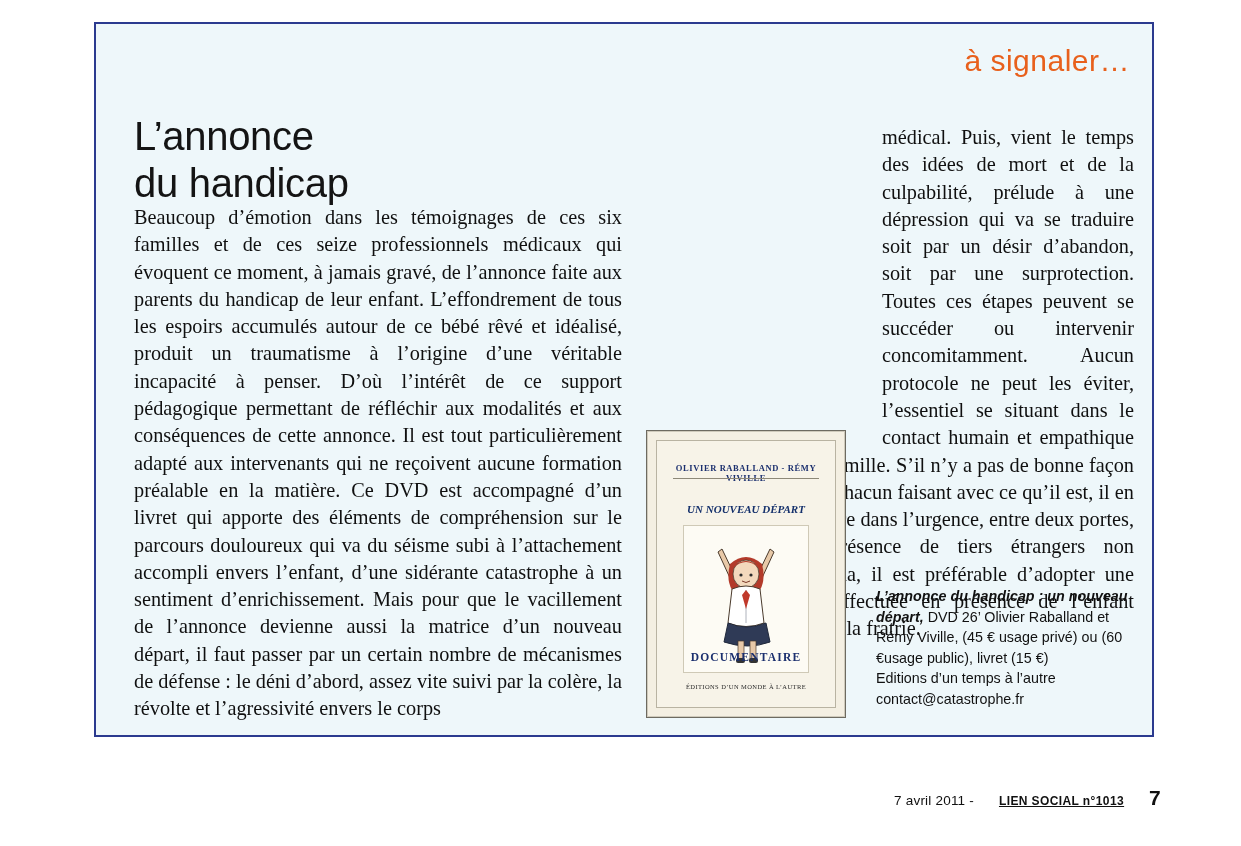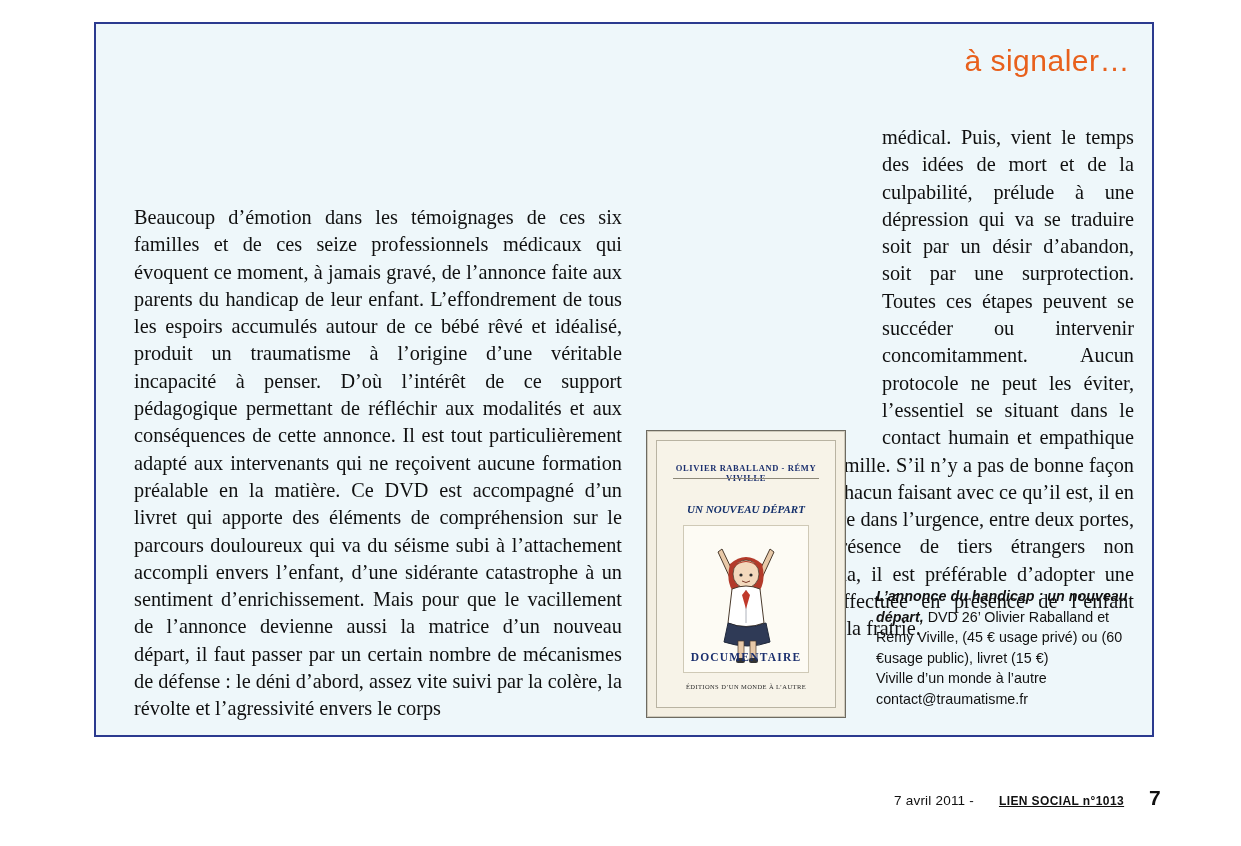--- a/index.html
+++ b/index.html
@@ -231,20 +231,24 @@
 </style>
 </head>
 <body>
 
 <div class="page">
 
   <div class="article-panel">
 
     <div class="rubric">à signaler…</div>
 
+    <h1 class="headline">
+      <span class="l1">L’annonce</span>
+      <span class="l2">du handicap</span>
+    </h1>
 
     <div class="col col-left">
       <p>Beaucoup d’émotion dans les témoignages de ces six familles et de ces seize professionnels médicaux qui évoquent ce moment, à jamais gravé, de l’annonce faite aux parents du handicap de leur enfant. L’effondrement de tous les espoirs accumulés autour de ce bébé rêvé et idéalisé, produit un traumatisme à l’origine d’une véritable incapacité à penser. D’où l’intérêt de ce support pédagogique permettant de réfléchir aux modalités et aux conséquences de cette annonce. Il est tout particulièrement adapté aux intervenants qui ne reçoivent aucune formation préalable en la matière. Ce DVD est accompagné d’un livret qui apporte des éléments de compréhension sur le parcours douloureux qui va du séisme subi à l’attachement accompli envers l’enfant, d’une sidérante catastrophe à un sentiment d’enrichissement. Mais pour que le vacillement de l’annonce devienne aussi la matrice d’un nouveau départ, il faut passer par un certain nombre de mécanismes de défense : le déni d’abord, assez vite suivi par la colère, la révolte et l’agressivité envers le corps</p>
     </div>
 
     <div class="col col-right">
       <div class="cover-float"></div>
       <p>médical. Puis, vient le temps des idées de mort et de la culpabilité, prélude à une dépression qui va se traduire soit par un désir d’abandon, soit par une surprotection. Toutes ces étapes peuvent se succéder ou intervenir concomitamment. Aucun protocole ne peut les éviter, l’essentiel se situant dans le contact humain et empathique entre le praticien et la famille. S’il n’y a pas de bonne façon de révéler le handicap, chacun faisant avec ce qu’il est, il en est de mauvaises : le faire dans l’urgence, entre deux portes, par téléphone, en présence de tiers étrangers non concernés… À tout cela, il est préférable d’adopter une annonce progressive effectuée en présence de l’enfant concerné et sans oublier la fratrie.</p>
     </div>
 
@@ -281,22 +285,22 @@
             <rect x="49" y="124" width="9" height="5" rx="2" fill="#333"></rect>
           </svg>
         </div>
         <div class="dvd-doc">DOCUMENTAIRE</div>
         <div class="dvd-pub">ÉDITIONS D’UN MONDE À L’AUTRE</div>
       </div>
     </div>
 
     <div class="credits">
       <span class="bi">L’annonce du handicap : un nouveau départ,</span><span> DVD 26’ Olivier Raballand et Rémy Viville, (45 € usage privé) ou (60 €usage public), livret (15 €)</span><br>
-      <span>Viville d’un monde à l’autre</span><br>
-      <span>contact@traumatisme.fr</span>
+      <span>Editions d’un temps à l’autre</span><br>
+      <span>contact@catastrophe.fr</span>
     </div>
 
   </div>
 
   <div class="footer">
     <span class="date">7 avril 2011 -</span>
     <span class="mag">LIEN SOCIAL n°1013</span>
     <span class="pageno">7</span>
   </div>
 

